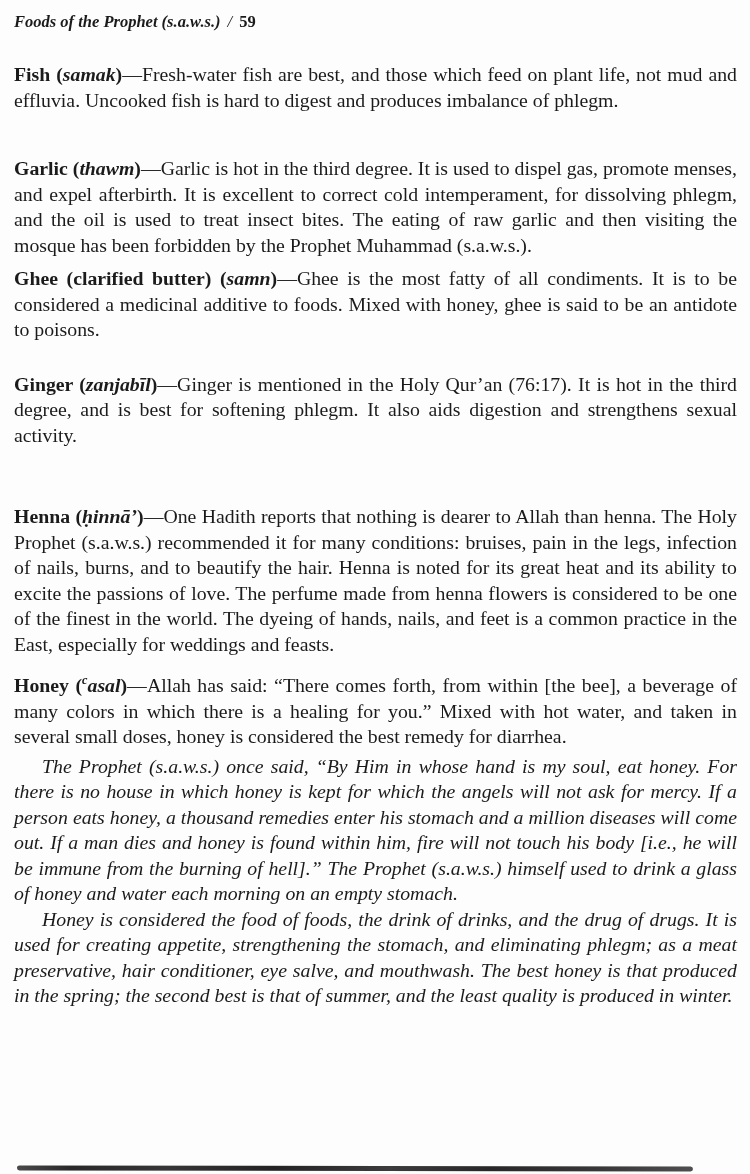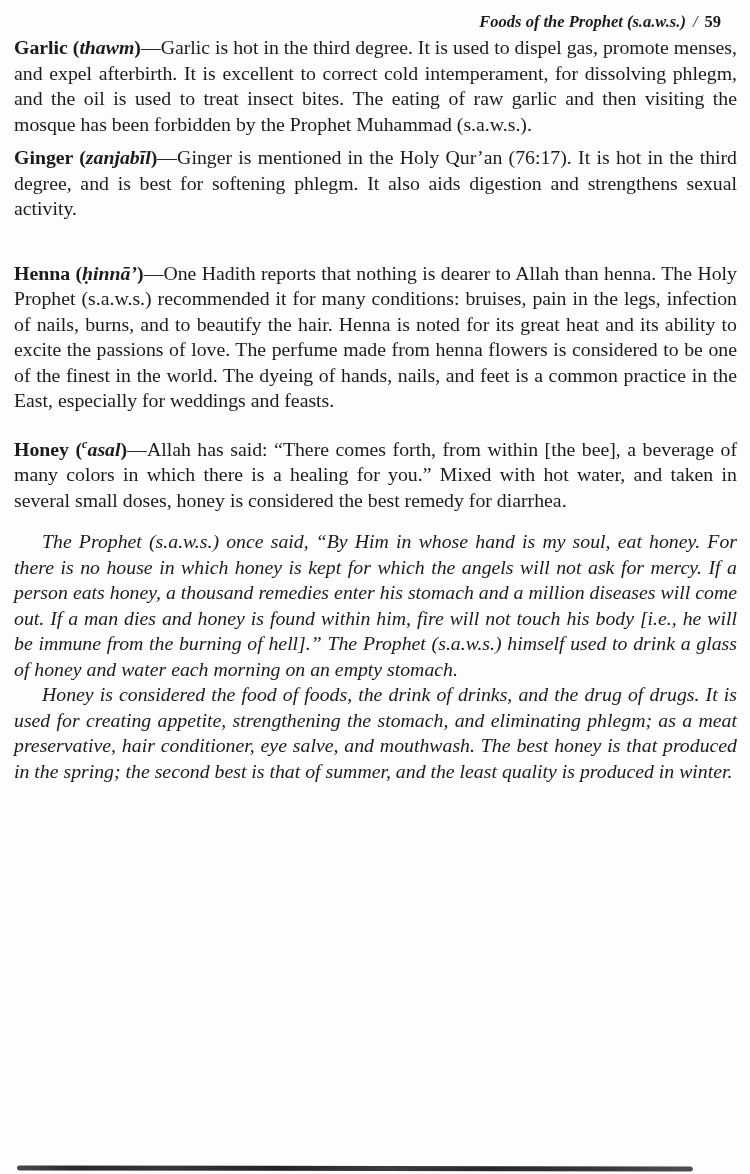--- a/index.html
+++ b/index.html
@@ -11,25 +11,25 @@
   }
   .page{
     position:absolute;top:0;left:0;
     width:750px;height:1174px;
     background:#fdfdfd;
     color:#1b1b1b;
     box-sizing:border-box;
     padding:9px 13px 0 14px;
   }
   .running-head{
-    text-align:right;
+    text-align:left;
     font-size:16.5px;
     line-height:26px;
     font-weight:bold;
-    margin-right:16px;
+    margin-right:6px;
     white-space:nowrap;
   }
   .rh-title{font-style:italic;font-weight:bold;}
   .rh-sep{font-style:italic;font-weight:normal;margin:0 7px;}
   .rh-num{font-style:normal;font-weight:bold;}
   .entry,.cont{
     font-size:19.8px;
     line-height:25.5px;
     text-align:justify;
     margin:0;
@@ -39,23 +39,23 @@
   .ayn{
     font-size:0.62em;
     font-weight:bold;
     font-style:italic;
     vertical-align:super;
     line-height:0;
   }
   .e-fish  {margin-top:27px;margin-bottom:43px;}
   .e-garlic{margin-bottom:8px;}
   .e-ghee  {margin-bottom:29px;}
-  .e-ginger{margin-bottom:39px;font-family:Liberation Serif, serif;}
-  .e-henna {margin-bottom:23px;}
-  .e-honey {margin-bottom:16px;}
+  .e-ginger{margin-bottom:56px;font-family:Liberation Serif, serif;}
+  .e-henna {margin-bottom:16px;}
+  .e-honey {margin-bottom:4px;}
   .cont{text-indent:28px;font-style:italic;}
   .scan-line{
     position:absolute;
     left:17px;
     bottom:3px;
     width:676px;
     height:5px;
     border-radius:3px;
     background:linear-gradient(90deg,
       #3a3a3a 0%, #161616 8%, #242424 22%, #101010 38%,
@@ -64,23 +64,25 @@
     opacity:0.92;
   }
 </style>
 </head>
 <body>
 
 <div class="page">
 
   <div class="running-head"><span class="rh-title">Foods of the Prophet (s.a.w.s.)</span><span class="rh-sep">/</span><span class="rh-num">59</span></div>
 
+  <p class="entry e-fish"><b>Fish (</b><sup class="ayn"></sup><i class="translit">samak</i><b>)</b><span>—Fresh-water fish are best, and those which feed on plant life, not mud and effluvia. Uncooked fish is hard to digest and produces imbalance of phlegm.</span></p>
 
   <p class="entry e-garlic"><b>Garlic (</b><sup class="ayn"></sup><i class="translit">thawm</i><b>)</b><span>—Garlic is hot in the third degree. It is used to dispel gas, promote menses, and expel afterbirth. It is excellent to correct cold intemperament, for dissolving phlegm, and the oil is used to treat insect bites. The eating of raw garlic and then visiting the mosque has been forbidden by the Prophet Muhammad (s.a.w.s.).</span></p>
 
+  <p class="entry e-ghee"><b>Ghee (clarified butter) (</b><sup class="ayn"></sup><i class="translit">samn</i><b>)</b><span>—Ghee is the most fatty of all condiments. It is to be considered a medicinal additive to foods. Mixed with honey, ghee is said to be an antidote to poisons.</span></p>
 
   <p class="entry e-ginger"><b>Ginger (</b><sup class="ayn"></sup><i class="translit">zanjabīl</i><b>)</b><span>—Ginger is mentioned in the Holy Qur’an (76:17). It is hot in the third degree, and is best for softening phlegm. It also aids digestion and strengthens sexual activity.</span></p>
 
   <p class="entry e-henna"><b>Henna (</b><sup class="ayn"></sup><i class="translit">ḥinnā’</i><b>)</b><span>—One Hadith reports that nothing is dearer to Allah than henna. The Holy Prophet (s.a.w.s.) recommended it for many conditions: bruises, pain in the legs, infection of nails, burns, and to beautify the hair. Henna is noted for its great heat and its ability to excite the passions of love. The perfume made from henna flowers is considered to be one of the finest in the world. The dyeing of hands, nails, and feet is a common practice in the East, especially for weddings and feasts.</span></p>
 
   <p class="entry e-honey"><b>Honey (</b><sup class="ayn">c</sup><i class="translit">asal</i><b>)</b><span>—Allah has said: “There comes forth, from within [the bee], a beverage of many colors in which there is a healing for you.” Mixed with hot water, and taken in several small doses, honey is considered the best remedy for diarrhea.</span></p>
 
   <p class="cont">The Prophet (s.a.w.s.) once said, “By Him in whose hand is my soul, eat honey. For there is no house in which honey is kept for which the angels will not ask for mercy. If a person eats honey, a thousand remedies enter his stomach and a million diseases will come out. If a man dies and honey is found within him, fire will not touch his body [i.e., he will be immune from the burning of hell].” The Prophet (s.a.w.s.) himself used to drink a glass of honey and water each morning on an empty stomach.</p>
 
   <p class="cont">Honey is considered the food of foods, the drink of drinks, and the drug of drugs. It is used for creating appetite, strengthening the stomach, and eliminating phlegm; as a meat preservative, hair conditioner, eye salve, and mouthwash. The best honey is that produced in the spring; the second best is that of summer, and the least quality is produced in winter.</p>

